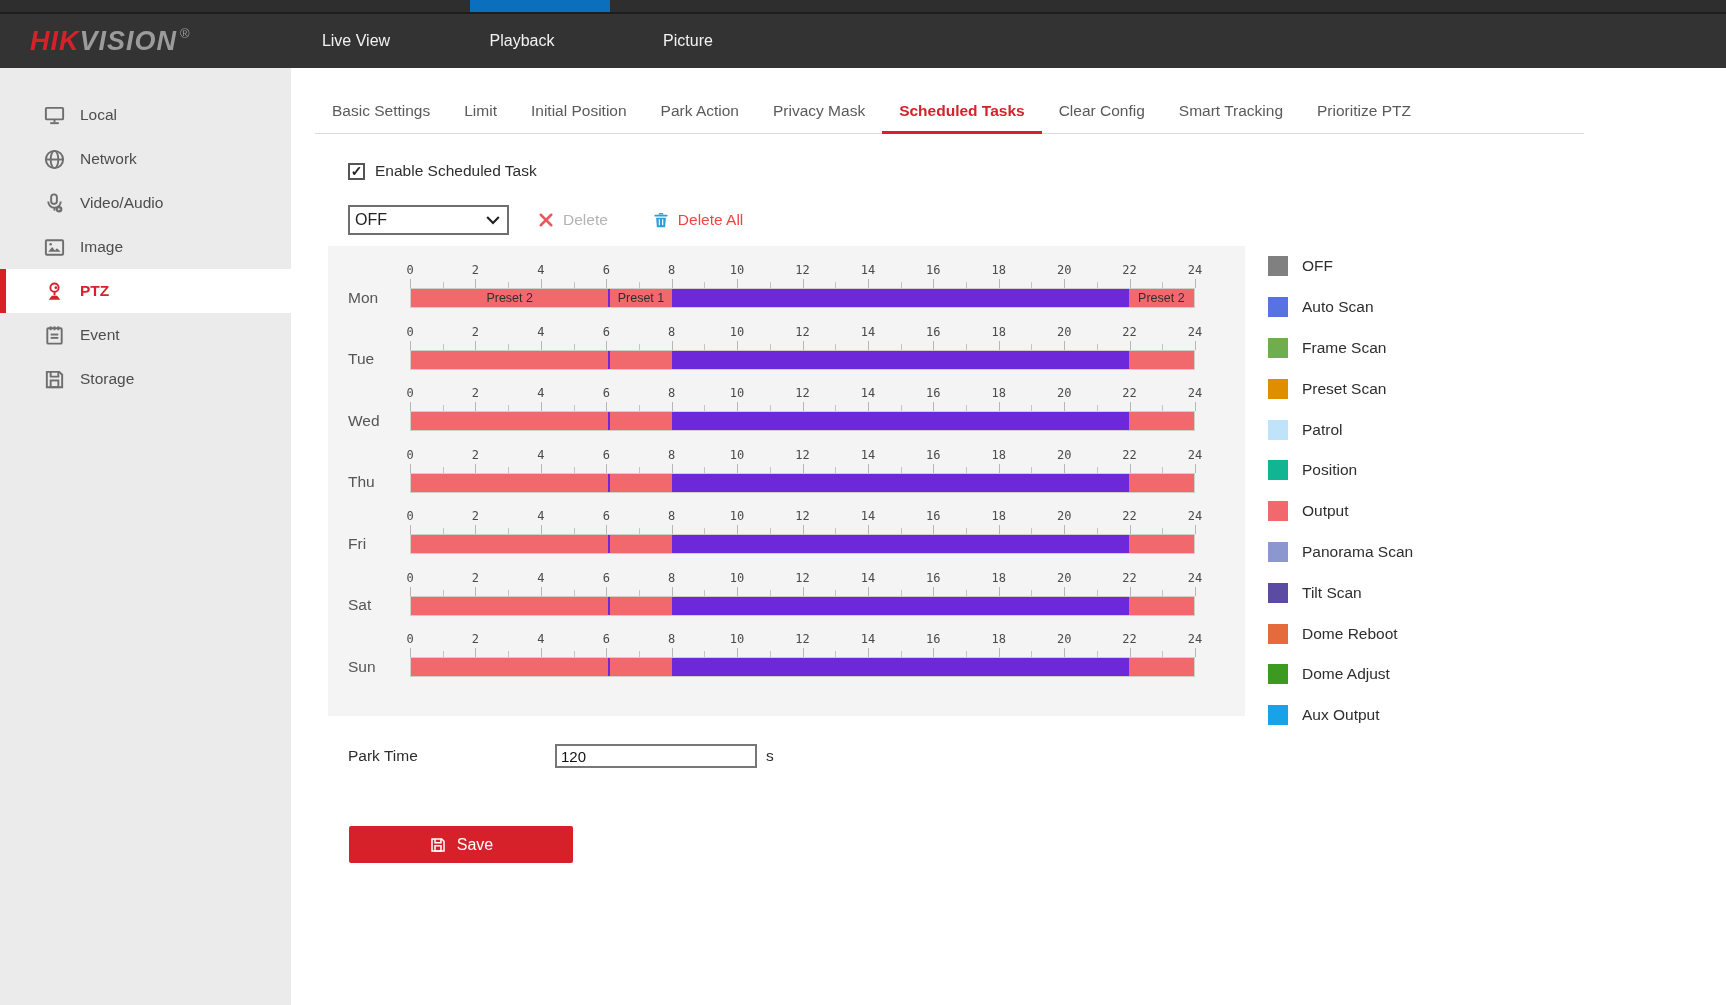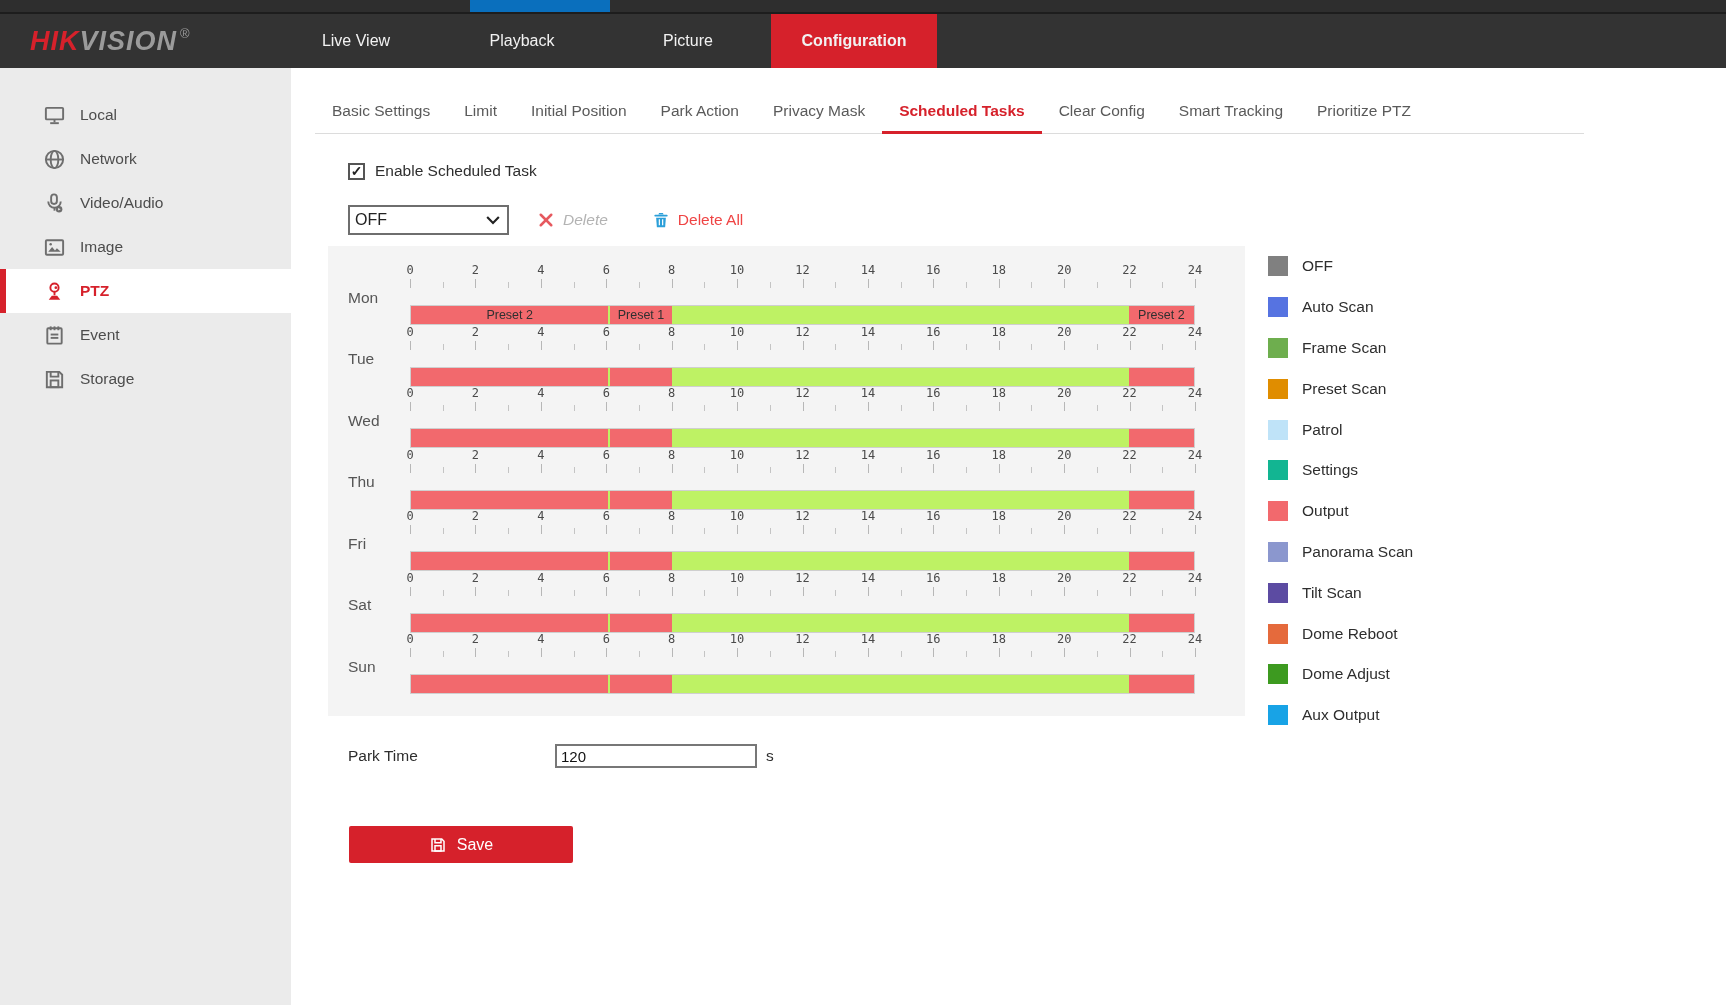--- a/index.html
+++ b/index.html
@@ -49,39 +49,39 @@
   .checkbox.checked::after { content:"✓"; font-size:14px; font-weight:bold; color:#222; line-height:1; }
   .enable-label { font-size:15.5px; color:#2e2e2e; }
 
   .controls-row { position:absolute; left:57px; top:137px; display:flex; align-items:center; }
   .select-box { width:161px; height:30px; border:2px solid #6e6e6e; background:#fff; display:flex;
     align-items:center; justify-content:space-between; padding:0 4px 0 5px; cursor:pointer; }
   .select-box .sel-value { font-size:16px; color:#222; }
   .select-box svg { width:20px; height:20px; }
   .btn-like { display:flex; align-items:center; cursor:pointer; }
   .delete-btn { margin-left:28px; }
-  .delete-btn .b-label { font-size:15.5px; color:#b3b3b3; margin-left:8px;font-style:italic; }
+  .delete-btn .b-label { font-size:15.5px; color:#b3b3b3; margin-left:8px; }
   .deleteall-btn { margin-left:44px; }
   .deleteall-btn .b-label { font-size:15.5px; color:#ef4444; margin-left:8px; }
   .btn-like .b-icon { width:18px; height:18px; display:flex; }
   .btn-like .b-icon svg { width:18px; height:18px; }
 
   
   .panel { position:absolute; left:37px; top:178px; width:917px; height:470px; background:#f4f4f4; padding-top:14px; }
   .schedule-row { display:flex; height:61.5px; }
   .day-label { width:82px; padding-left:20px; display:flex; flex-direction:column; justify-content:flex-end;
     font-size:15.5px; color:#555; }
   .day-label span { height:20px; line-height:19px; margin-bottom:14px; }
   .timeline { position:relative; width:785px; }
   .axis-num { position:absolute; top:3px; transform:translateX(-50%); font-family:"DejaVu Sans Mono", monospace;
     font-size:12px; color:#4a4a4a; }
   .tick { position:absolute; width:1px; background:#c4c4c4; }
   .tick.major { height:9px; top:19px; background:#b7b7b7; }
   .tick.minor { height:6px; top:22px; }
-  .bar { position:absolute; left:0; top:45px; width:785px; height:20px; background:#bef264;
+  .bar { position:absolute; left:0; top:28px; width:785px; height:20px; background:#6d28d9;
     border:1px solid #cfcfcf; cursor:crosshair; }
   .seg { position:absolute; top:0; height:18px; display:flex; align-items:center; justify-content:center; cursor:pointer; }
   .seg span { font-size:12.5px; color:#303030; white-space:nowrap; }
 
   
   .legend { position:absolute; left:977px; top:178px; }
   .legend-item { display:flex; align-items:center; height:40.8px; }
   .legend-swatch { width:20px; height:20px; margin-right:14px; }
   .legend-label { font-size:15.5px; color:#2e2e2e; }
 
@@ -109,21 +109,20 @@
   <div class="header">
     <div class="brand">
       <span class="hik">HIK</span>
         <span class="vision">VISION</span>
         <span class="reg">®</span>
     </div>
     <div class="nav" id="nav">
         <div class="nav-item">Live View</div>
         <div class="nav-item">Playback</div>
         <div class="nav-item">Picture</div>
-        <div class="nav-item active">Configuration</div>
       </div>
   </div>
 
   <div class="sidebar" id="sidebar">
       <div class="side-item">
         <span class="s-icon">
           <svg viewBox="0 0 24 24" fill="none" stroke="currentColor" stroke-width="2">
             <rect x="3" y="4" width="18" height="12" rx="1"></rect>
             <line x1="12" y1="16" x2="12" y2="19"></line>
             <line x1="7.5" y1="20" x2="16.5" y2="20"></line>
@@ -623,21 +622,21 @@
         <div class="legend-item">
           <span class="legend-swatch" style="background: rgb(224, 141, 0);"></span>
           <span class="legend-label">Preset Scan</span>
         </div>
         <div class="legend-item">
           <span class="legend-swatch" style="background: rgb(191, 227, 248);"></span>
           <span class="legend-label">Patrol</span>
         </div>
         <div class="legend-item">
           <span class="legend-swatch" style="background: rgb(18, 181, 146);"></span>
-          <span class="legend-label">Settings</span>
+          <span class="legend-label">Position</span>
         </div>
         <div class="legend-item">
           <span class="legend-swatch" style="background: rgb(242, 105, 109);"></span>
           <span class="legend-label">Output</span>
         </div>
         <div class="legend-item">
           <span class="legend-swatch" style="background: rgb(139, 151, 206);"></span>
           <span class="legend-label">Panorama Scan</span>
         </div>
         <div class="legend-item">

